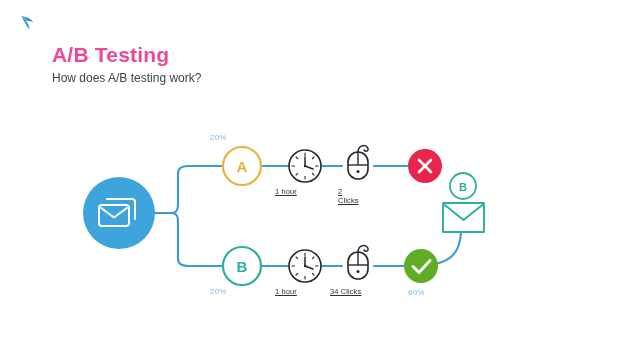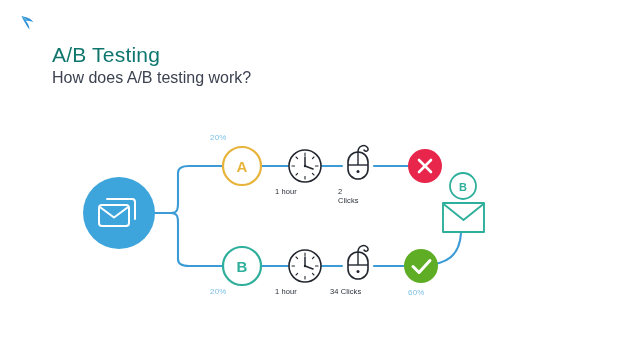--- a/index.html
+++ b/index.html
@@ -33,30 +33,30 @@
     height: 20px;
   }
 
   
   #title {
     position: absolute;
     left: 52px;
     top: 42px;
     font-size: 21px;
     line-height: 25px;
-    font-weight: 400;
-    color: #0f766e;
+    font-weight: 700;
+    color: #ec4899;
     letter-spacing: 0.2px;
     white-space: nowrap;
   }
   #subtitle {
     position: absolute;
     left: 52px;
     top: 70px;
-    font-size: 16px;
+    font-size: 12px;
     line-height: 16px;
     font-weight: 400;
     color: #3C4250;
     white-space: nowrap;
   }
 
   
   #diagram {
     position: absolute;
     left: 0;
@@ -73,20 +73,21 @@
   .lbl-pct {
     font-size: 8px;
     color: #7FC0E8;
     letter-spacing: 0.2px;
   }
   .lbl-cap {
     font-size: 7.5px;
     line-height: 9px;
     color: #2B3038;
     letter-spacing: 0.1px;
+    text-decoration: underline;
   }
 </style>
 </head>
 <body>
 
 <div id="slide">
 
   <div id="logo">
     <svg width="22" height="20" viewBox="0 0 22 20">
       <path d="M3.5 3.2 C8.5 3.6 13.5 5.8 15.6 9.4 C13.2 8.2 10.4 7.7 7.8 7.9 C10.2 10.6 11.6 13.8 11.4 16.6 C8.2 12.2 5.6 7.4 3.5 3.2 Z" fill="#2E8FD6"></path>

